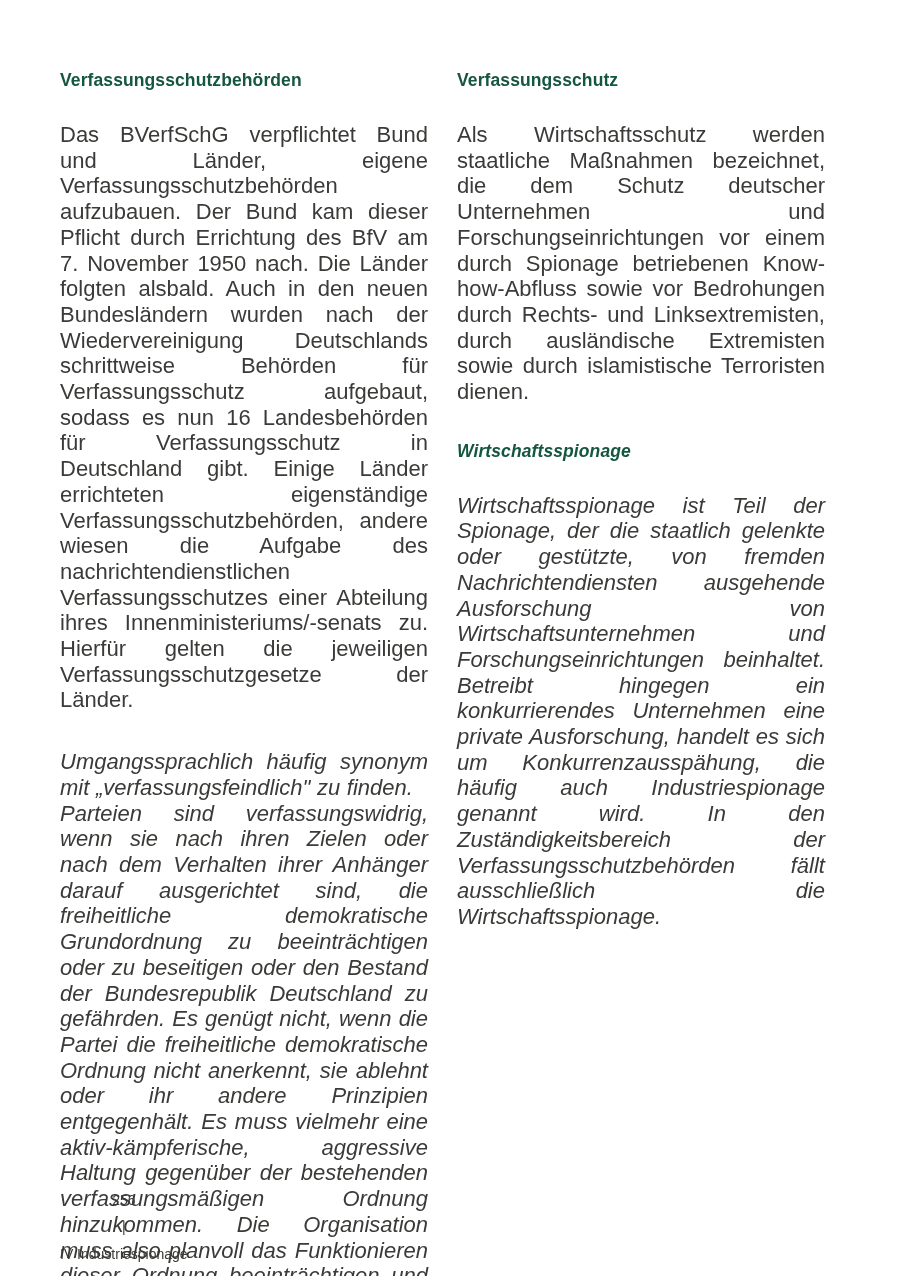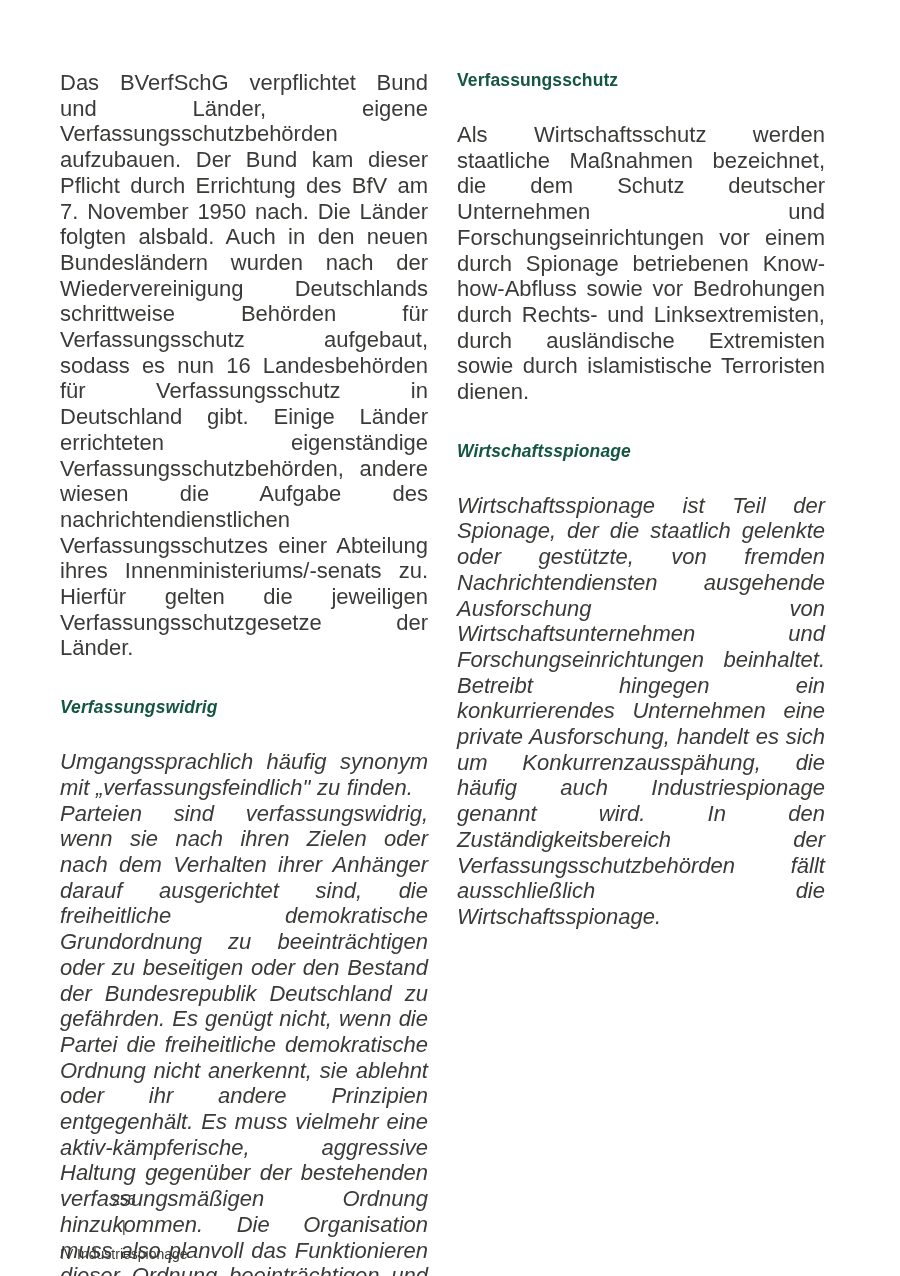--- a/index.html
+++ b/index.html
@@ -71,25 +71,25 @@
 </head>
 <body>
 
 <div class="page">
 
   <div class="content">
 
     <div class="col">
 
       <section class="entry">
+        <h2 class="heading">Verfassungsschutzbehörden</h2>
         <p class="para first">Das BVerfSchG verpflichtet Bund und Länder, eigene Verfassungsschutzbehörden aufzubauen. Der Bund kam dieser Pflicht durch Errichtung des BfV am 7. November 1950 nach. Die Länder folgten alsbald. Auch in den neuen Bundesländern wurden nach der Wiedervereinigung Deutschlands schrittweise Behörden für Verfassungsschutz aufgebaut, sodass es nun 16 Landesbehörden für Verfassungsschutz in Deutschland gibt. Einige Länder errichteten eigenständige Verfassungsschutzbehörden, andere wiesen die Aufgabe des nachrichtendienstlichen Verfassungsschutzes einer Abteilung ihres Innenministeriums/-senats zu. Hierfür gelten die jeweiligen Verfassungsschutzgesetze der Länder.</p>
       </section>
 
       <section class="entry">
-        <h2 class="heading">Verfassungswidrig</h2>
         <p class="para first">Umgangssprachlich häufig synonym mit „verfassungsfeindlich" zu finden.</p>
         <p class="para tight">Parteien sind verfassungswidrig, wenn sie nach ihren Zielen oder nach dem Verhalten ihrer Anhänger darauf ausgerichtet sind, die freiheitliche demokratische Grundordnung zu beeinträchtigen oder zu beseitigen oder den Bestand der Bundesrepublik Deutschland zu gefährden. Es genügt nicht, wenn die Partei die freiheitliche demokratische Ordnung nicht anerkennt, sie ablehnt oder ihr andere Prinzipien entgegenhält. Es muss vielmehr eine aktiv-kämpferische, aggressive Haltung gegenüber der bestehenden verfassungsmäßigen Ordnung hinzukommen. Die Organisation muss also planvoll das Funktionieren dieser Ordnung beeinträchtigen und im weiteren Verlauf diese Ordnung selbst beseitigen wollen.</p>
       </section>
 
     </div>
 
     <div class="col">
 
       <section class="entry">
         <h2 class="heading">Verfassungsschutz</h2>

